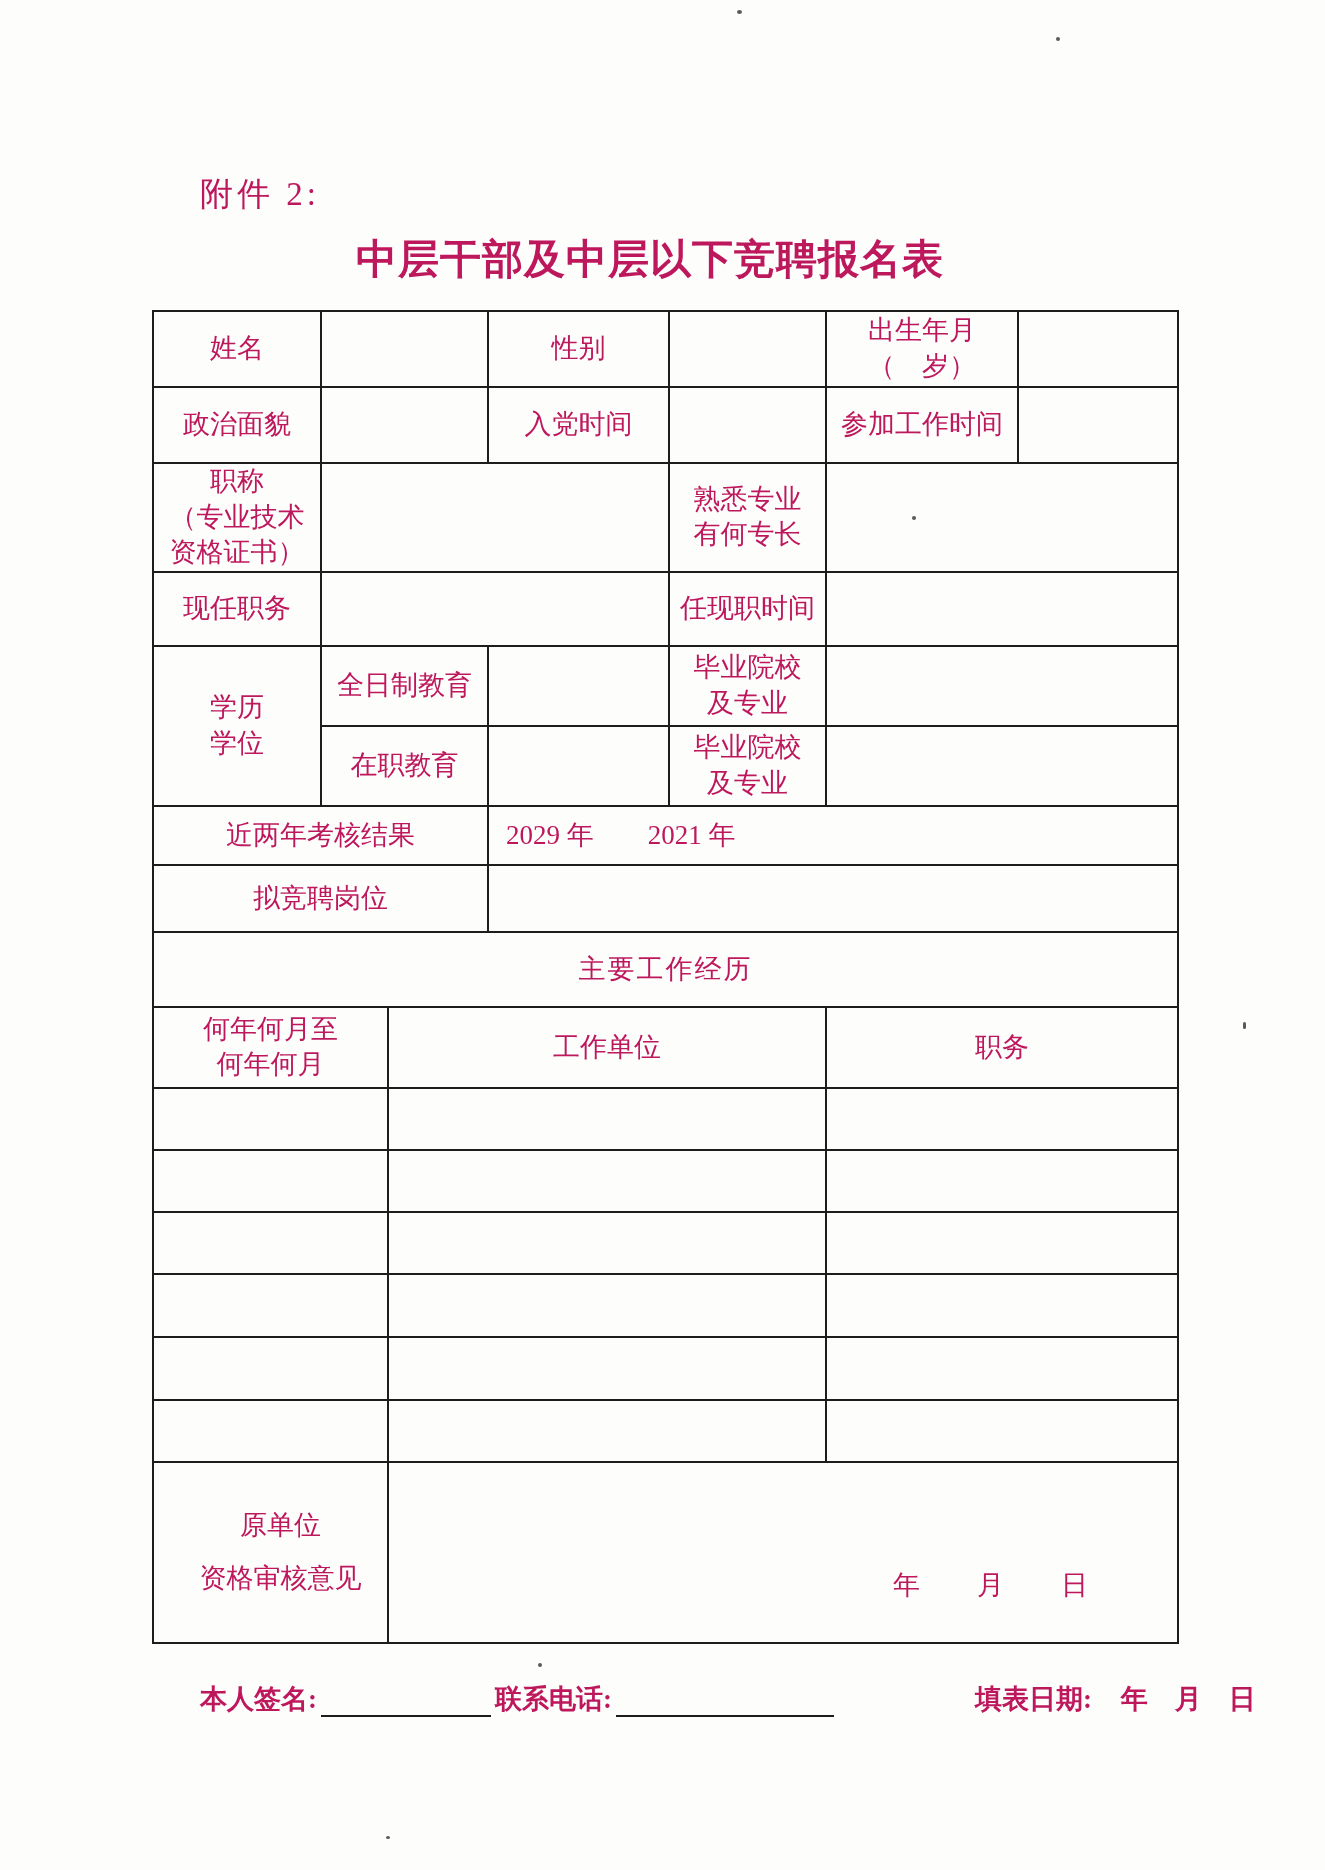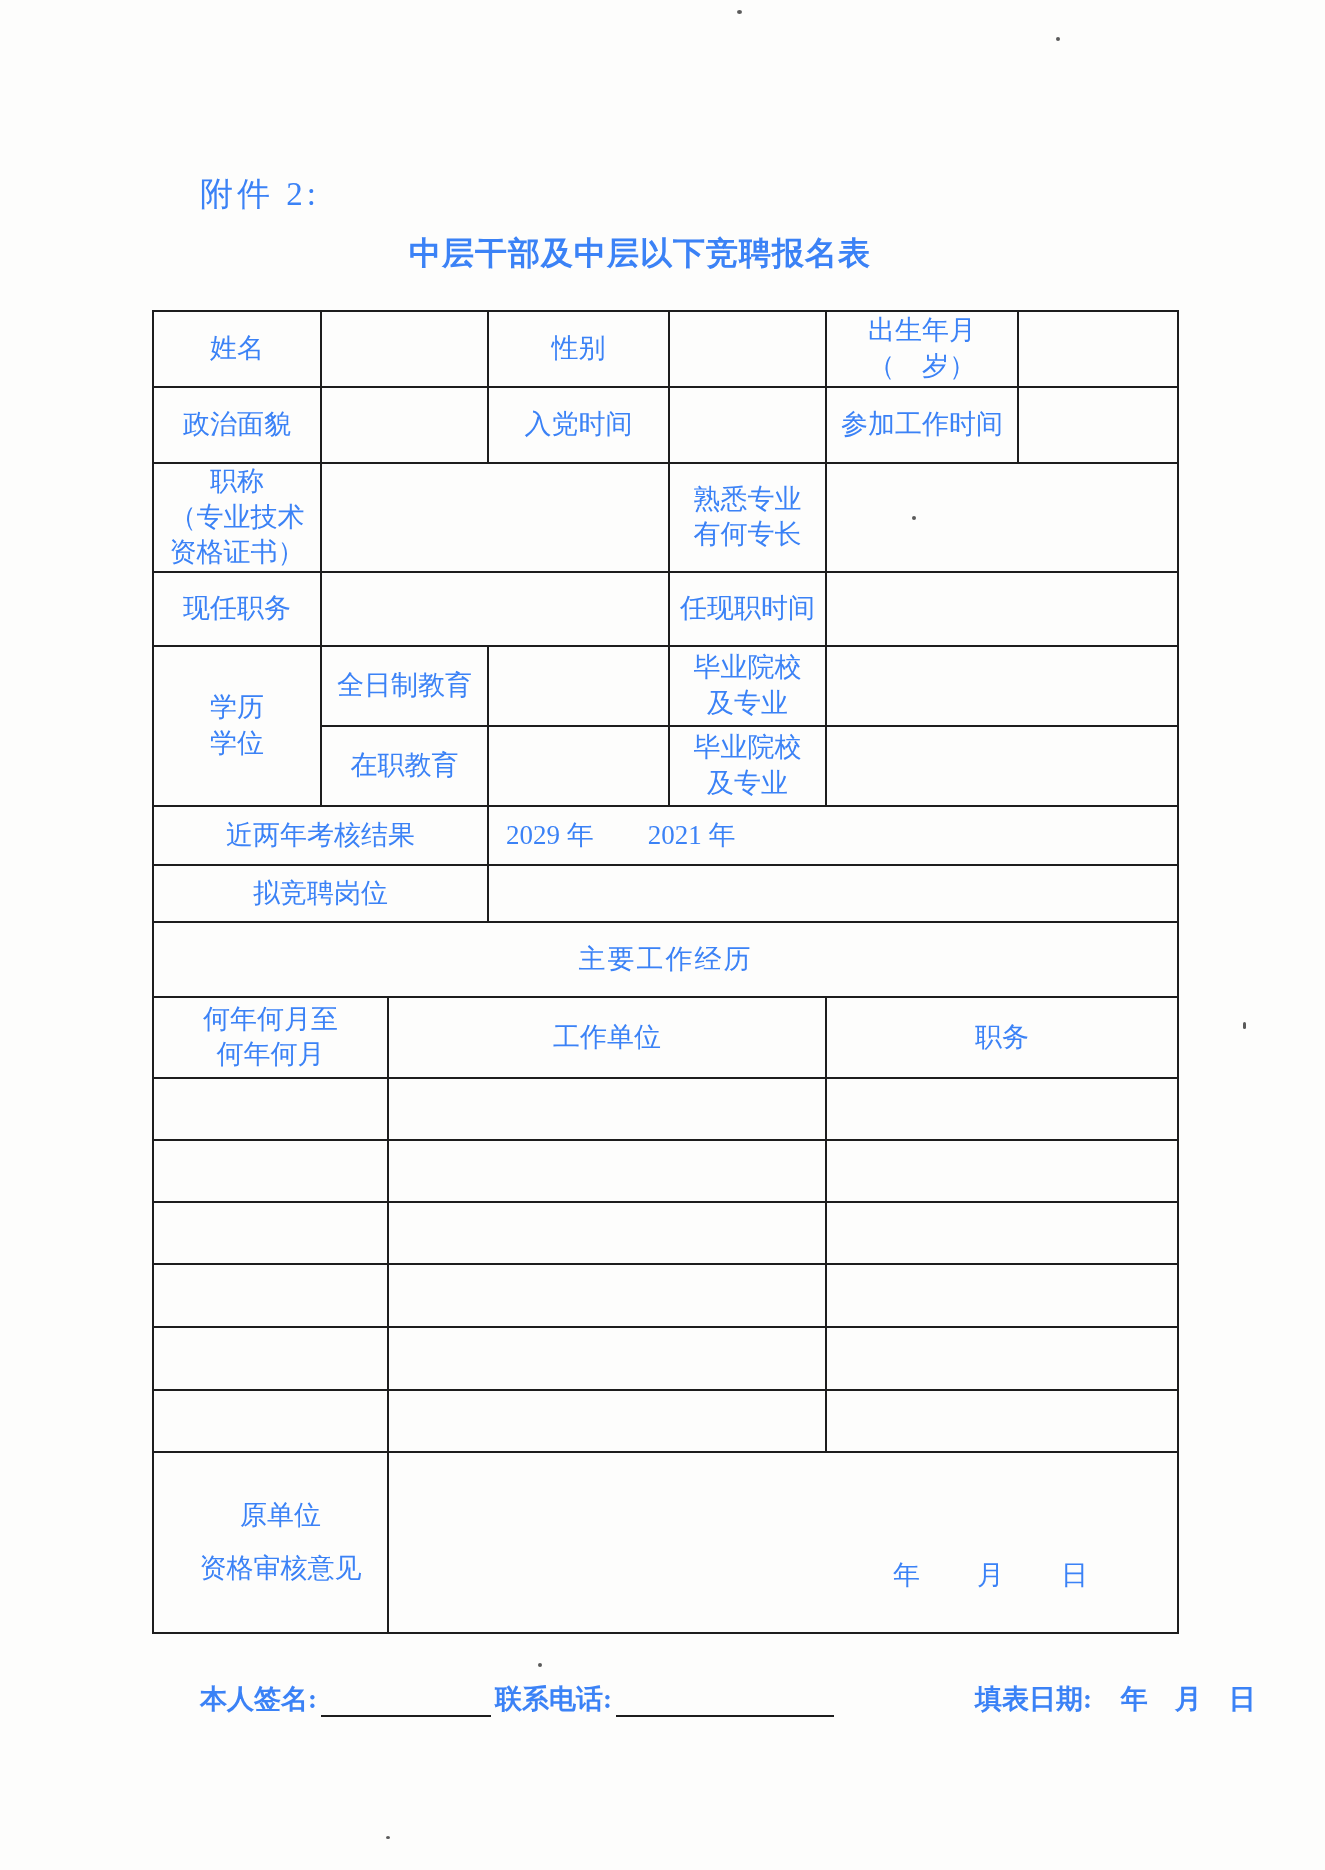--- a/index.html
+++ b/index.html
@@ -1,32 +1,33 @@
 <!DOCTYPE html>
 <html><head>
 <meta charset="utf-8">
 <style>
   html,body { margin:0; padding:0; background:#e8e8e8; }
   .page {
     position:relative;
     width:1325px; height:1870px;
     background:#fdfdfc;
     font-family:"Liberation Serif","DejaVu Serif",serif;
-    color:#3b82f6;
+    color:#be185d;
     overflow:hidden;
   }
   .attachment {
     position:absolute; left:200px; top:172px;
     font-size:33px; letter-spacing:4px;
   }
   .doc-title {
     position:absolute; left:0; top:232px; width:1280px;
     margin:0; text-align:center;
-    font-size:32px; font-weight:bold; letter-spacing:1px;
+    font-size:41px; font-weight:bold; letter-spacing:1px;
     font-family:Liberation Serif, serif;
+    padding-left:10px;
   }
   table.form-table {
     position:absolute; left:152px; top:310px;
     width:1025px;
     border-collapse:collapse; table-layout:fixed;
   }
   .form-table td {
     border:2px solid #1d1d1d;
     padding:0;
     text-align:center; vertical-align:middle;
@@ -145,21 +146,21 @@
           <div>及专业</div>
         </td>
         <td colspan="2"></td>
       </tr>
 
       <tr style="height:59px">
         <td colspan="3">近两年考核结果</td>
         <td colspan="4" class="left-pad">2029 年　　2021 年</td>
       </tr>
 
-      <tr style="height:57px">
+      <tr style="height:67px">
         <td colspan="3">拟竞聘岗位</td>
         <td colspan="4"></td>
       </tr>
 
       <tr style="height:75px">
         <td colspan="7" class="title-cell">主要工作经历</td>
       </tr>
 
       <tr style="height:81px">
         <td colspan="2" class="tight">

